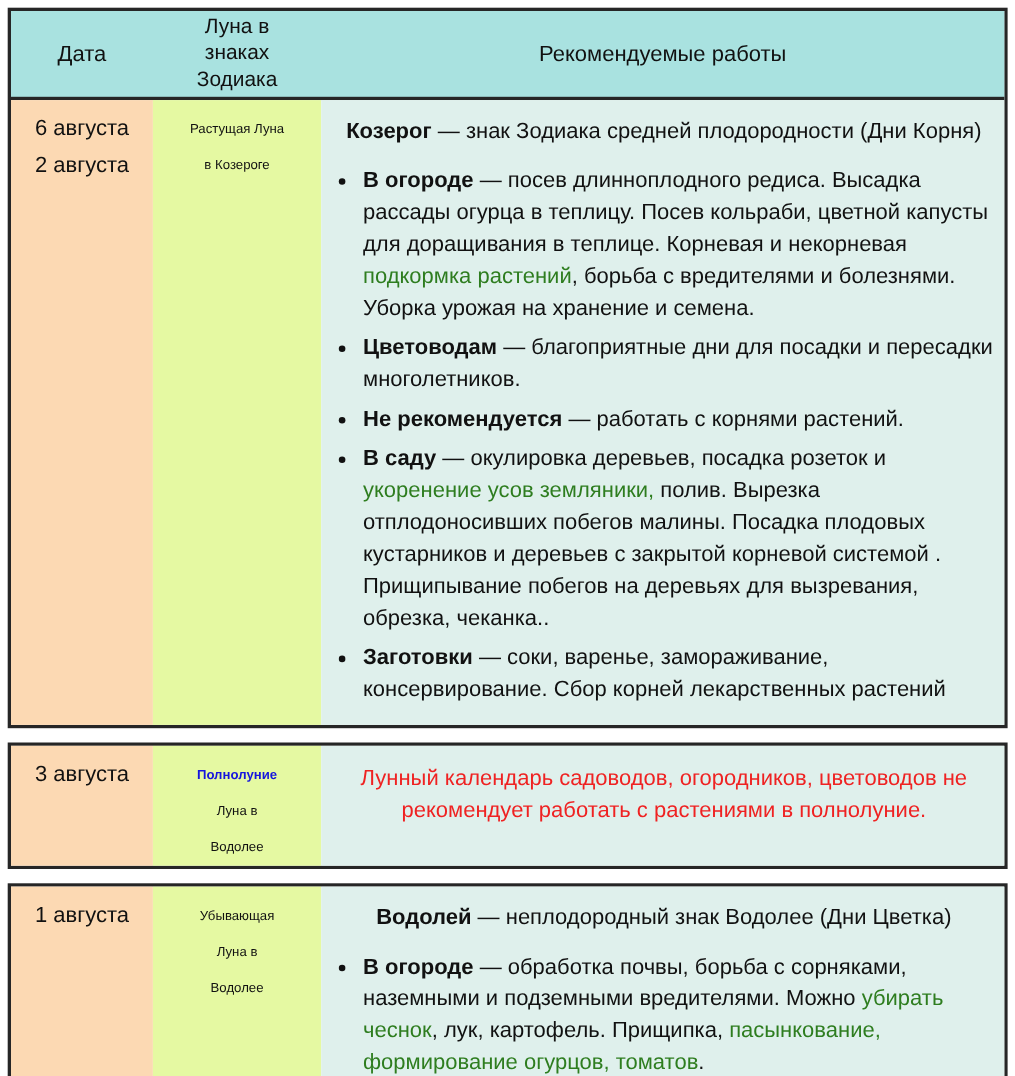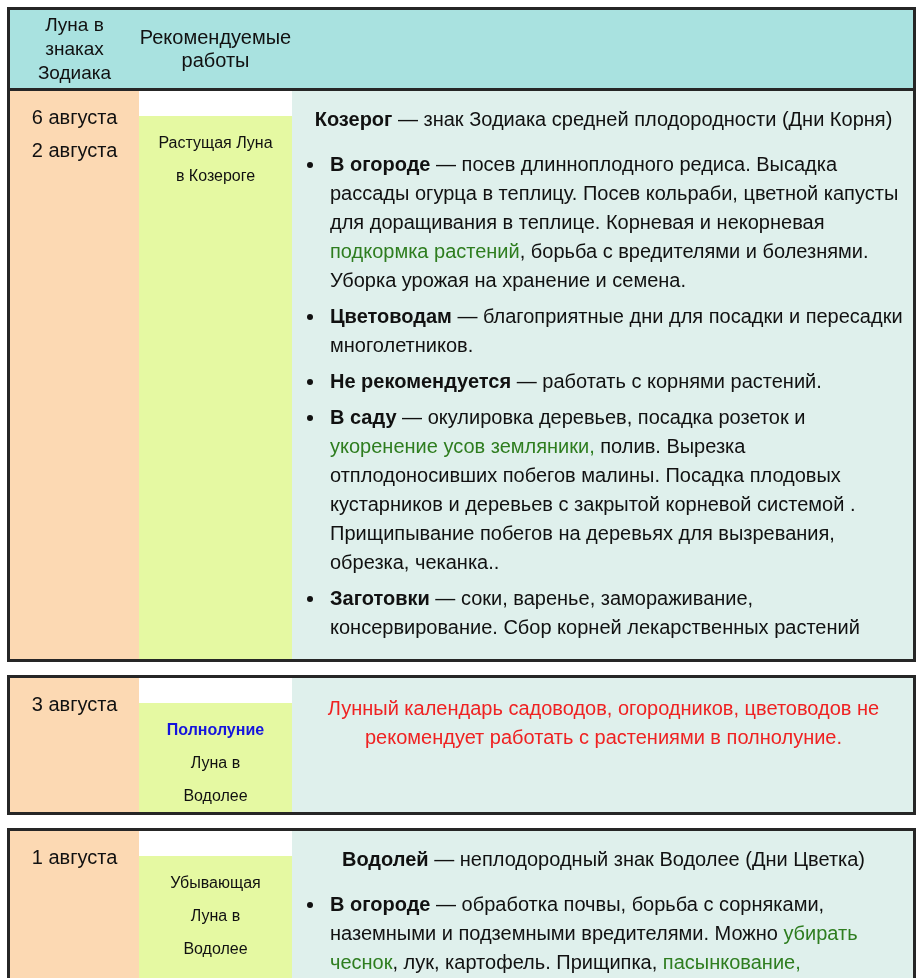--- a/index.html
+++ b/index.html
@@ -38,23 +38,22 @@
     background:var(--date-bg);
     text-align:center;
     padding-top:10px;
     font-size:20px;
     line-height:33px;
   }
   .cell-moon{
     background:var(--moon-bg);
     text-align:center;
     padding-top:10px;
-    font-size:16px;
+    font-size:12px;
     line-height:33px;
-    margin-top:25px;
   }
   .cell-works{
     background:var(--works-bg);
     padding:8px 10px 10px 12px;
     font-size:20px;
     line-height:29px;
   }
   .works-heading{text-align:center;margin:6px 0 2px;}
   .works-list{margin:16px 0 0;padding-left:22px;}
   .works-item{margin-bottom:7px;padding-left:4px;}
@@ -64,20 +63,23 @@
   .seg-red{color:var(--red);}
   .seg-bold-blue{color:var(--blue);font-weight:700;}
 </style>
 </head>
 <body>
 
 <div class="wrap">
 
   <section class="block">
     <div class="grid header-grid">
+      <div class="hcell">
+        <span>Дата</span>
+      </div>
       <div class="hcell hcell-moon">
         <div>Луна в</div>
         <div>знаках</div>
         <div>Зодиака</div>
       </div>
       <div class="hcell">
         <span>Рекомендуемые работы</span>
       </div>
     </div>
     <div class="grid row-grid" data-row="0">

